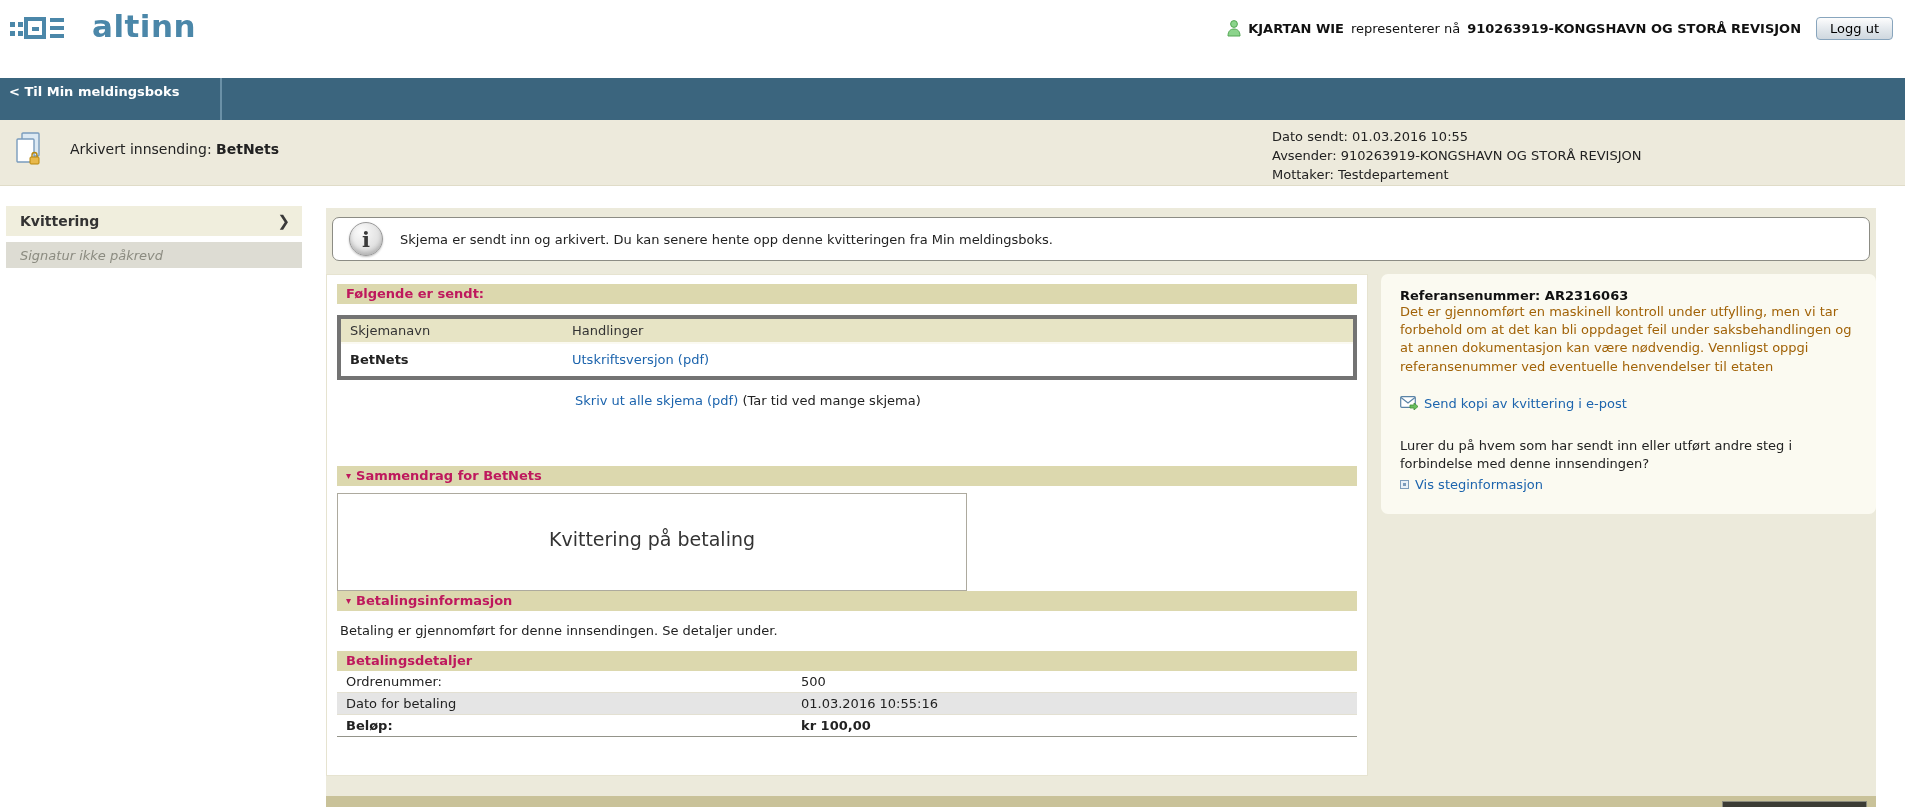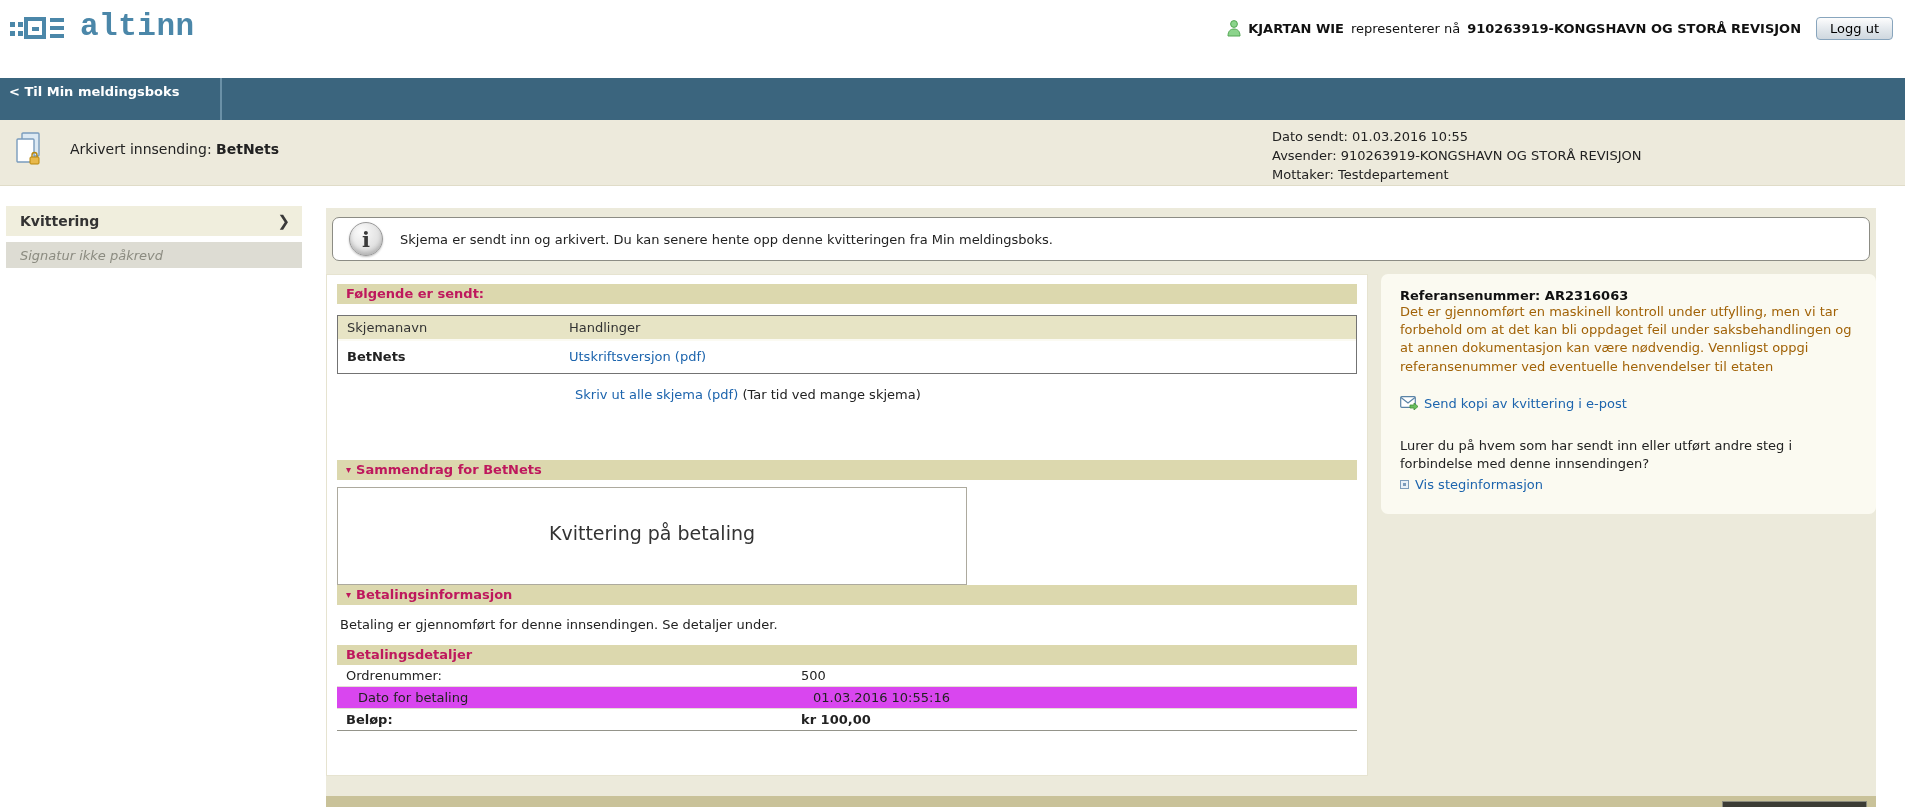--- a/index.html
+++ b/index.html
@@ -2,21 +2,21 @@
 <html><head>
 <meta charset="utf-8">
 <style>
   * { margin:0; padding:0; box-sizing:border-box; }
   html,body { background:#fff; }
   body { width:1905px; height:807px; font-family:"DejaVu Sans","Liberation Sans",sans-serif; color:#222; overflow:hidden; }
   .page { position:relative; width:1905px; height:807px; }
 
   
   .topbar { height:57px; background:#fff; display:flex; align-items:center; justify-content:space-between; padding:0 12px 0 10px; }
-  .logo { display:flex; align-items:center; gap:14px; cursor:pointer;font-family:Liberation Mono, monospace; }
+  .logo { display:flex; align-items:center; gap:26px; cursor:pointer; }
   .logo-text { font-size:31px; font-weight:bold; color:#4b87a9; letter-spacing:0.5px; line-height:1; padding-bottom:4px; }
   .user-area { display:flex; align-items:center; gap:7px; font-size:13px; color:#111; }
   .user-name, .user-org { font-weight:bold; }
   .logout-btn { margin-left:8px; font-family:inherit; font-size:13px; color:#000; padding:3px 13px;
     background:linear-gradient(#fdfdfd,#dfe5ea 60%,#cfd8df); border:1px solid #88a5bd; border-radius:4px; cursor:pointer; }
 
   
   .navbar { height:42px; background:#3b657e; display:flex; align-items:stretch;margin-top:21px; }
   .back-link { width:222px; color:#fff; font-weight:bold; font-size:13px; line-height:27px; padding-left:9px;
     border-right:2px solid #6b91a7; cursor:pointer; }
@@ -48,42 +48,42 @@
     display:flex; align-items:center; justify-content:center;
     font-family:"DejaVu Serif","Liberation Serif",serif; font-weight:bold; font-size:21px; color:#3a3a3a; }
   .info-text { font-size:13px; color:#222; }
 
   .cols { display:flex; gap:13px; margin-top:2px; align-items:flex-start; }
   .panel { width:1042px; min-height:502px; background:#fff; border:1px solid #e6e3d0; padding:9px 10px 24px 10px; }
 
   .bar { background:#dcd8ae; font-weight:bold; font-size:13px; color:#be185d; padding:3px 9px; height:20px; line-height:14px; }
   .bar .tri { font-size:10px; margin-right:5px; position:relative; top:-1px; }
 
-  .sent-table { border:1px solid #737373; margin-top:11px; font-size:13px; }
+  .sent-table { border:4px solid #737373; margin-top:11px; font-size:13px; }
   .sent-head { display:flex; background:#e7e4c5; color:#333; }
   .sent-head > div, .sent-row > div { padding:4px 9px; }
   .col-name { width:222px; }
   .sent-row { display:flex; background:#fff; border-top:2px solid #fbfaf2; }
   .sent-row .col-name { font-weight:bold; padding-top:8px; padding-bottom:9px; }
   .sent-row .col-action { padding-top:8px; }
 
   a, .link { color:#1c64ad; text-decoration:none; cursor:pointer; font-size:13px; }
   .print-all { margin:13px 0 58px 238px; font-size:13px; }
   .print-all .note { color:#222; }
 
   .summary-box { margin-top:7px; width:630px; height:98px; background:#fff; border:1px solid #adaa9e;
     text-align:center; padding-top:34px; font-size:19px; color:#333; }
 
   .bar-payinfo { }
   .pay-note { margin:12px 0 0 3px; font-size:13px; }
   .bar-paydetails { margin-top:13px; }
   .pay-row { display:flex; font-size:13px; border-bottom:1px solid #e3e0d2; }
   .pay-row > div { padding:3px 9px; }
   .pay-label { width:455px; }
-  .pay-row.striped { background:#d946ef;padding-left:12px; }
+  .pay-row.striped { background:#e5e5e5; }
   .pay-row.total { font-weight:bold; border-bottom:1px solid #94948a; }
 
   .ref-panel { width:495px; background:#fbfaf1; border-radius:7px; padding:14px 19px 22px 19px; font-size:13px; }
   .ref-title { font-weight:bold; font-size:13px; color:#111; }
   .ref-text { line-height:1.4; color:#a16207; }
   .send-copy { margin-top:20px; display:flex; align-items:center; gap:6px; }
   .ref-question { margin-top:26px; line-height:1.4; color:#222; }
   .steps-link { margin-top:4px; display:flex; align-items:center; gap:6px; }
   .mini-square { width:9px; height:9px; border:1px solid #7d9cbb; background:#eaf1f7; display:inline-block; position:relative; }
   .mini-square::after { content:""; position:absolute; left:2px; top:2px; width:3px; height:3px; background:#7d9cbb; }

